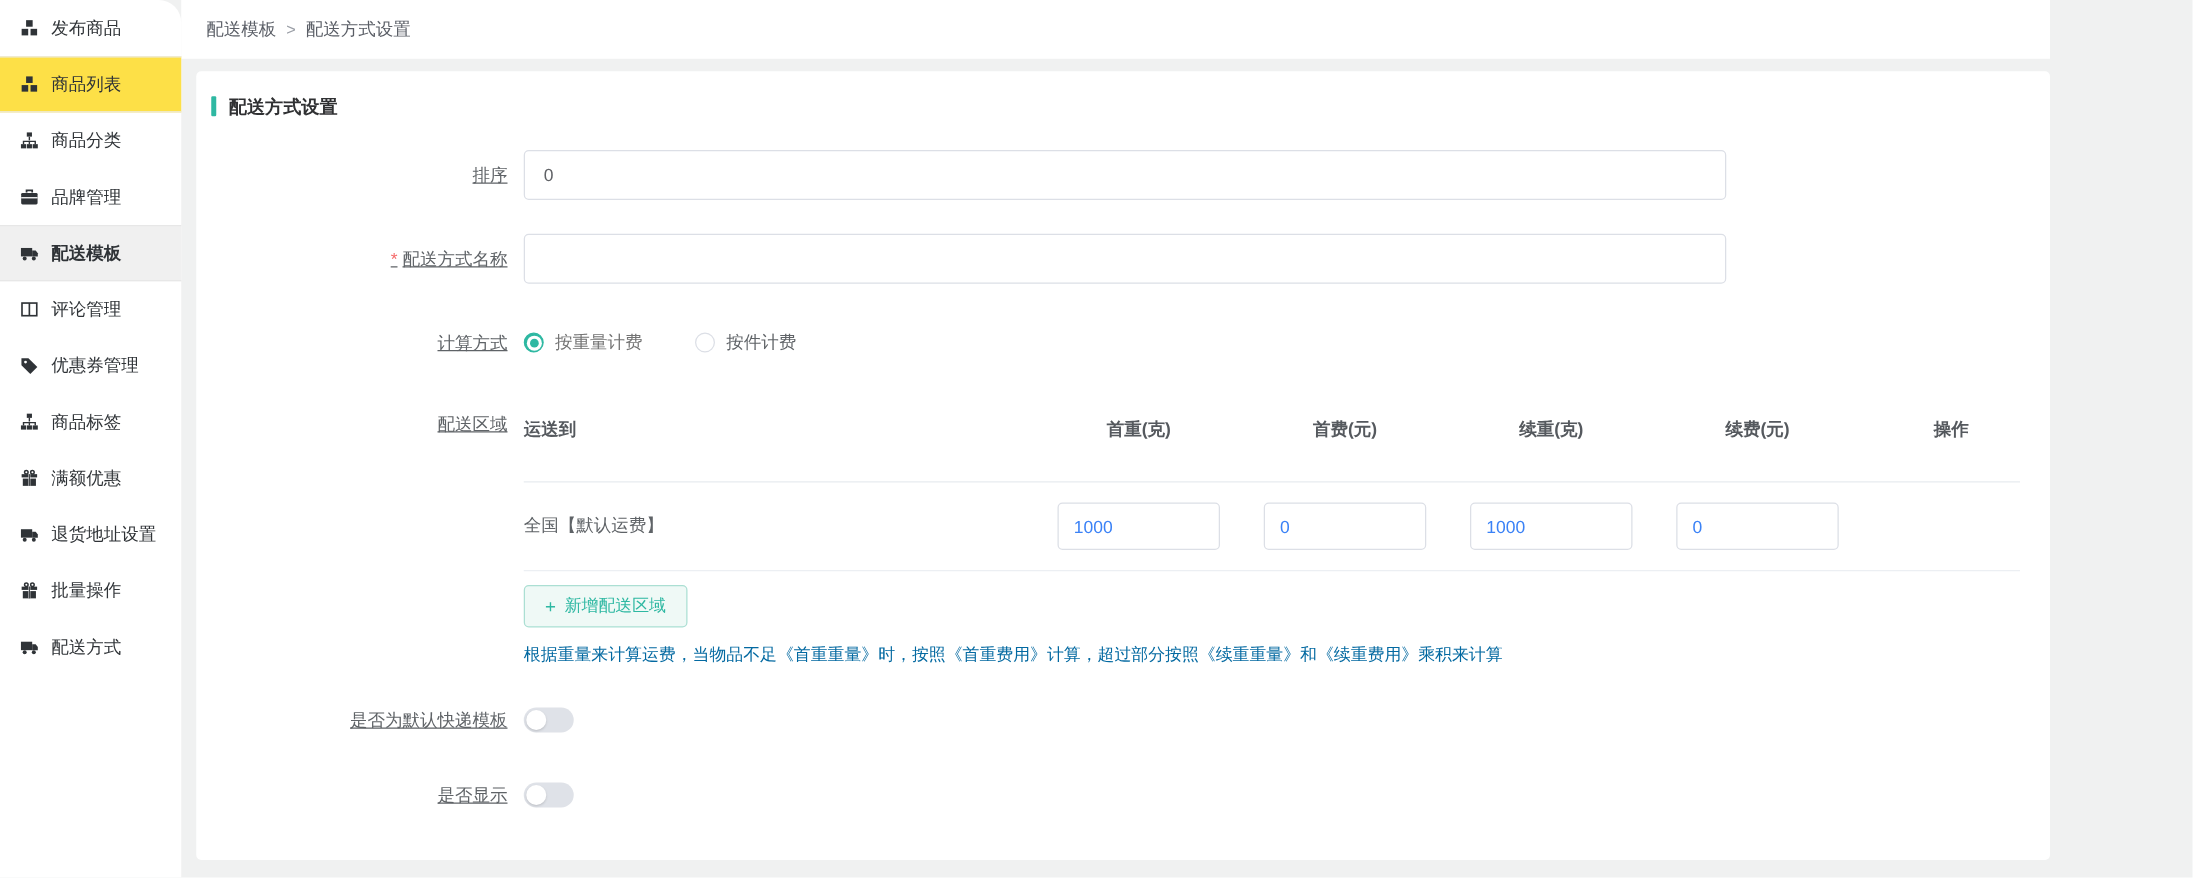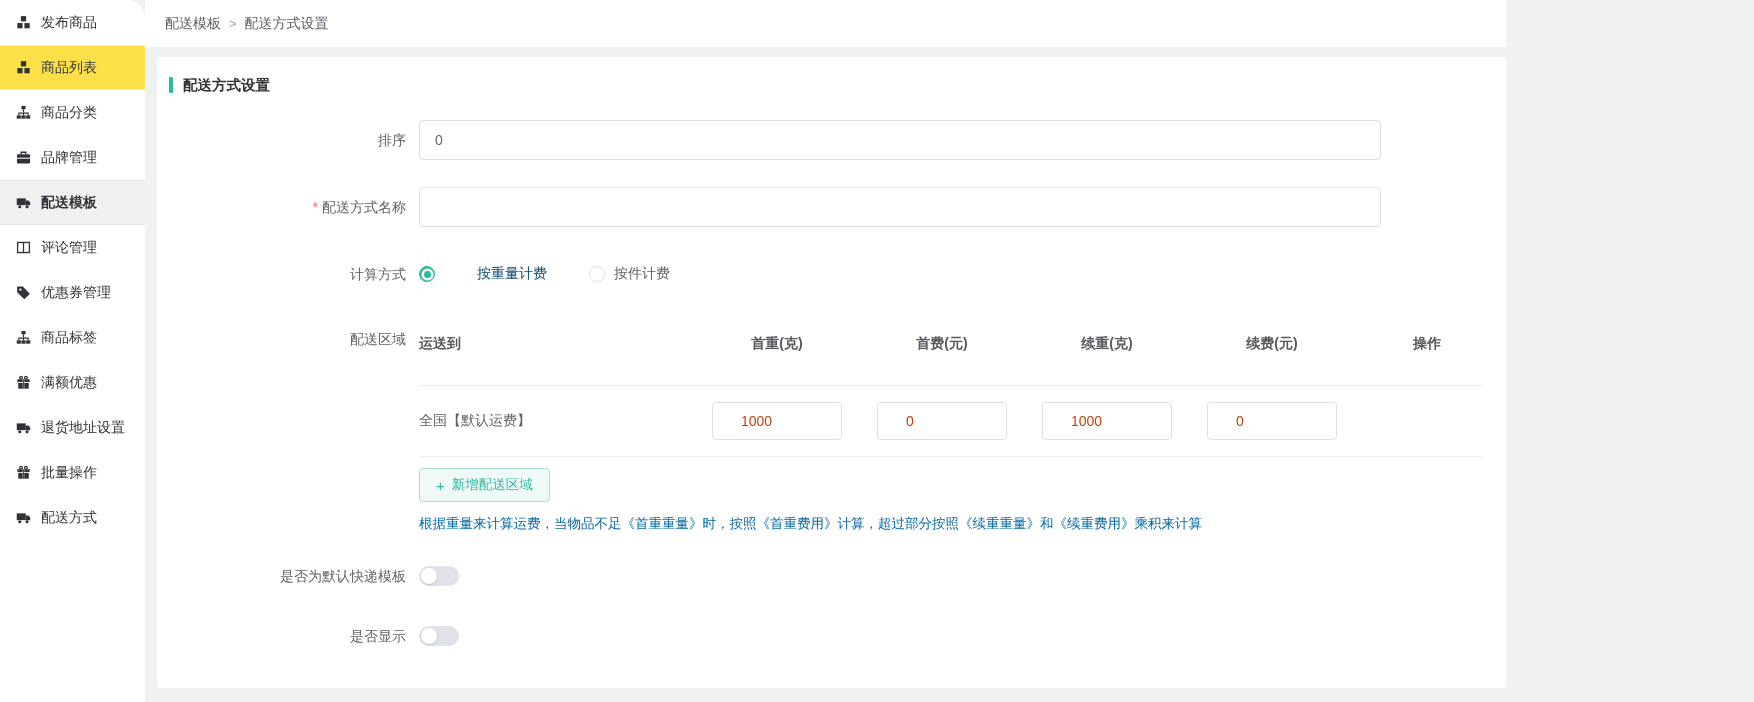--- a/index.html
+++ b/index.html
@@ -3,21 +3,21 @@
 <meta charset="utf-8">
 <style>
   * { box-sizing: border-box; }
   html,body { margin:0; padding:0; }
   body {
     background:#f0f1f1;
     font-family:"Liberation Sans","DejaVu Sans",sans-serif;
     font-size:14px; color:#303133;
     min-width:1754px;
   }
-  .page { position:relative; width:1506px; min-height:702px; }
+  .page { position:relative; width:1640px; min-height:702px; }
 
   
   .sidebar {
     position:absolute; left:0; top:0; bottom:0; width:145px;
     background:#fff; border-top-right-radius:18px;
     z-index:2; padding-top:0;
   }
   .side-item {
     height:45px; display:flex; align-items:center; gap:10px;
     padding-left:16px; cursor:pointer; color:#2f3337; font-size:14px;
@@ -52,21 +52,21 @@
   .section-title .bar {
     width:4px; height:16px; background:#2eb8a2; margin-right:10px; border-radius:1px;
   }
   .section-title .txt { font-weight:bold; font-size:14.5px; color:#303133; }
 
   
   .form-item { display:flex; align-items:center; margin-bottom:27px; }
   .form-item.top { align-items:flex-start; }
   .form-label {
     width:250px; flex-shrink:0; text-align:right; padding-right:13px;
-    color:#5f6367; line-height:40px; white-space:nowrap;
+    color:#5f6367; line-height:40px; white-space:nowrap;text-decoration:underline;
   }
   .form-item.top .form-label { line-height:20px; padding-top:8px; }
   .req { color:#f56c6c; margin-right:4px; }
 
   .text-input {
     width:962px; height:40px; border:1px solid #dcdfe6; border-radius:4px;
     padding:0 15px; font-size:14px; color:#606266; outline:none;
     font-family:inherit; background:#fff;
   }
 
@@ -77,39 +77,39 @@
     width:16px; height:16px; border-radius:50%; border:1px solid #dcdfe6;
     background:#fff; margin-right:9px; display:inline-flex;
     align-items:center; justify-content:center; flex-shrink:0;
   }
   .radio.checked .radio-circle { border-color:#2eb8a2; background:#2eb8a2; }
   .radio.checked .radio-circle::after {
     content:""; width:7px; height:7px; border-radius:50%;
     background:#2eb8a2; box-shadow:0 0 0 2.5px #fff;
   }
   .radio-label { color:#5f6367; }
-  .radio.checked .radio-label { color:#0c4a6e;margin-left:33px; }
+  .radio.checked .radio-label { color:#737373; }
 
   
   .area-box { width:1237px; }
   .t-header {
     display:flex; align-items:center; padding:14px 0 32px;
     border-bottom:1px solid #e8ebf0; color:#55595e; font-weight:bold;
   }
   .t-row {
     display:flex; align-items:center; padding:16px 0;
     border-bottom:1px solid #eceff3; color:#5f6367;
   }
   .col-dest { flex:1; text-align:left; }
   .col-num { width:165px; flex-shrink:0; }
   .col-num .hd { width:130px; text-align:center; display:inline-block; }
   .col-op { width:110px; flex-shrink:0; text-align:center; }
   .num-input {
     width:130px; height:38px; border:1px solid #dcdfe6; border-radius:4px;
-    padding:0 28px; font-size:14px; color:#c2410c; outline:none;
+    padding:0 12px; font-size:14px; color:#3b82f6; outline:none;
     font-family:inherit; background:#fff;
   }
 
   .add-area-btn {
     margin-top:11px; display:inline-flex; align-items:center; gap:7px;
     padding:0 16px; height:34px; border:1px solid #abdfd3; border-radius:4px;
     background:#eff9f6; color:#2eb8a2; font-size:13.5px; cursor:pointer;
     font-family:inherit;
   }
   .add-area-btn .plus { font-size:15px; line-height:1; }

